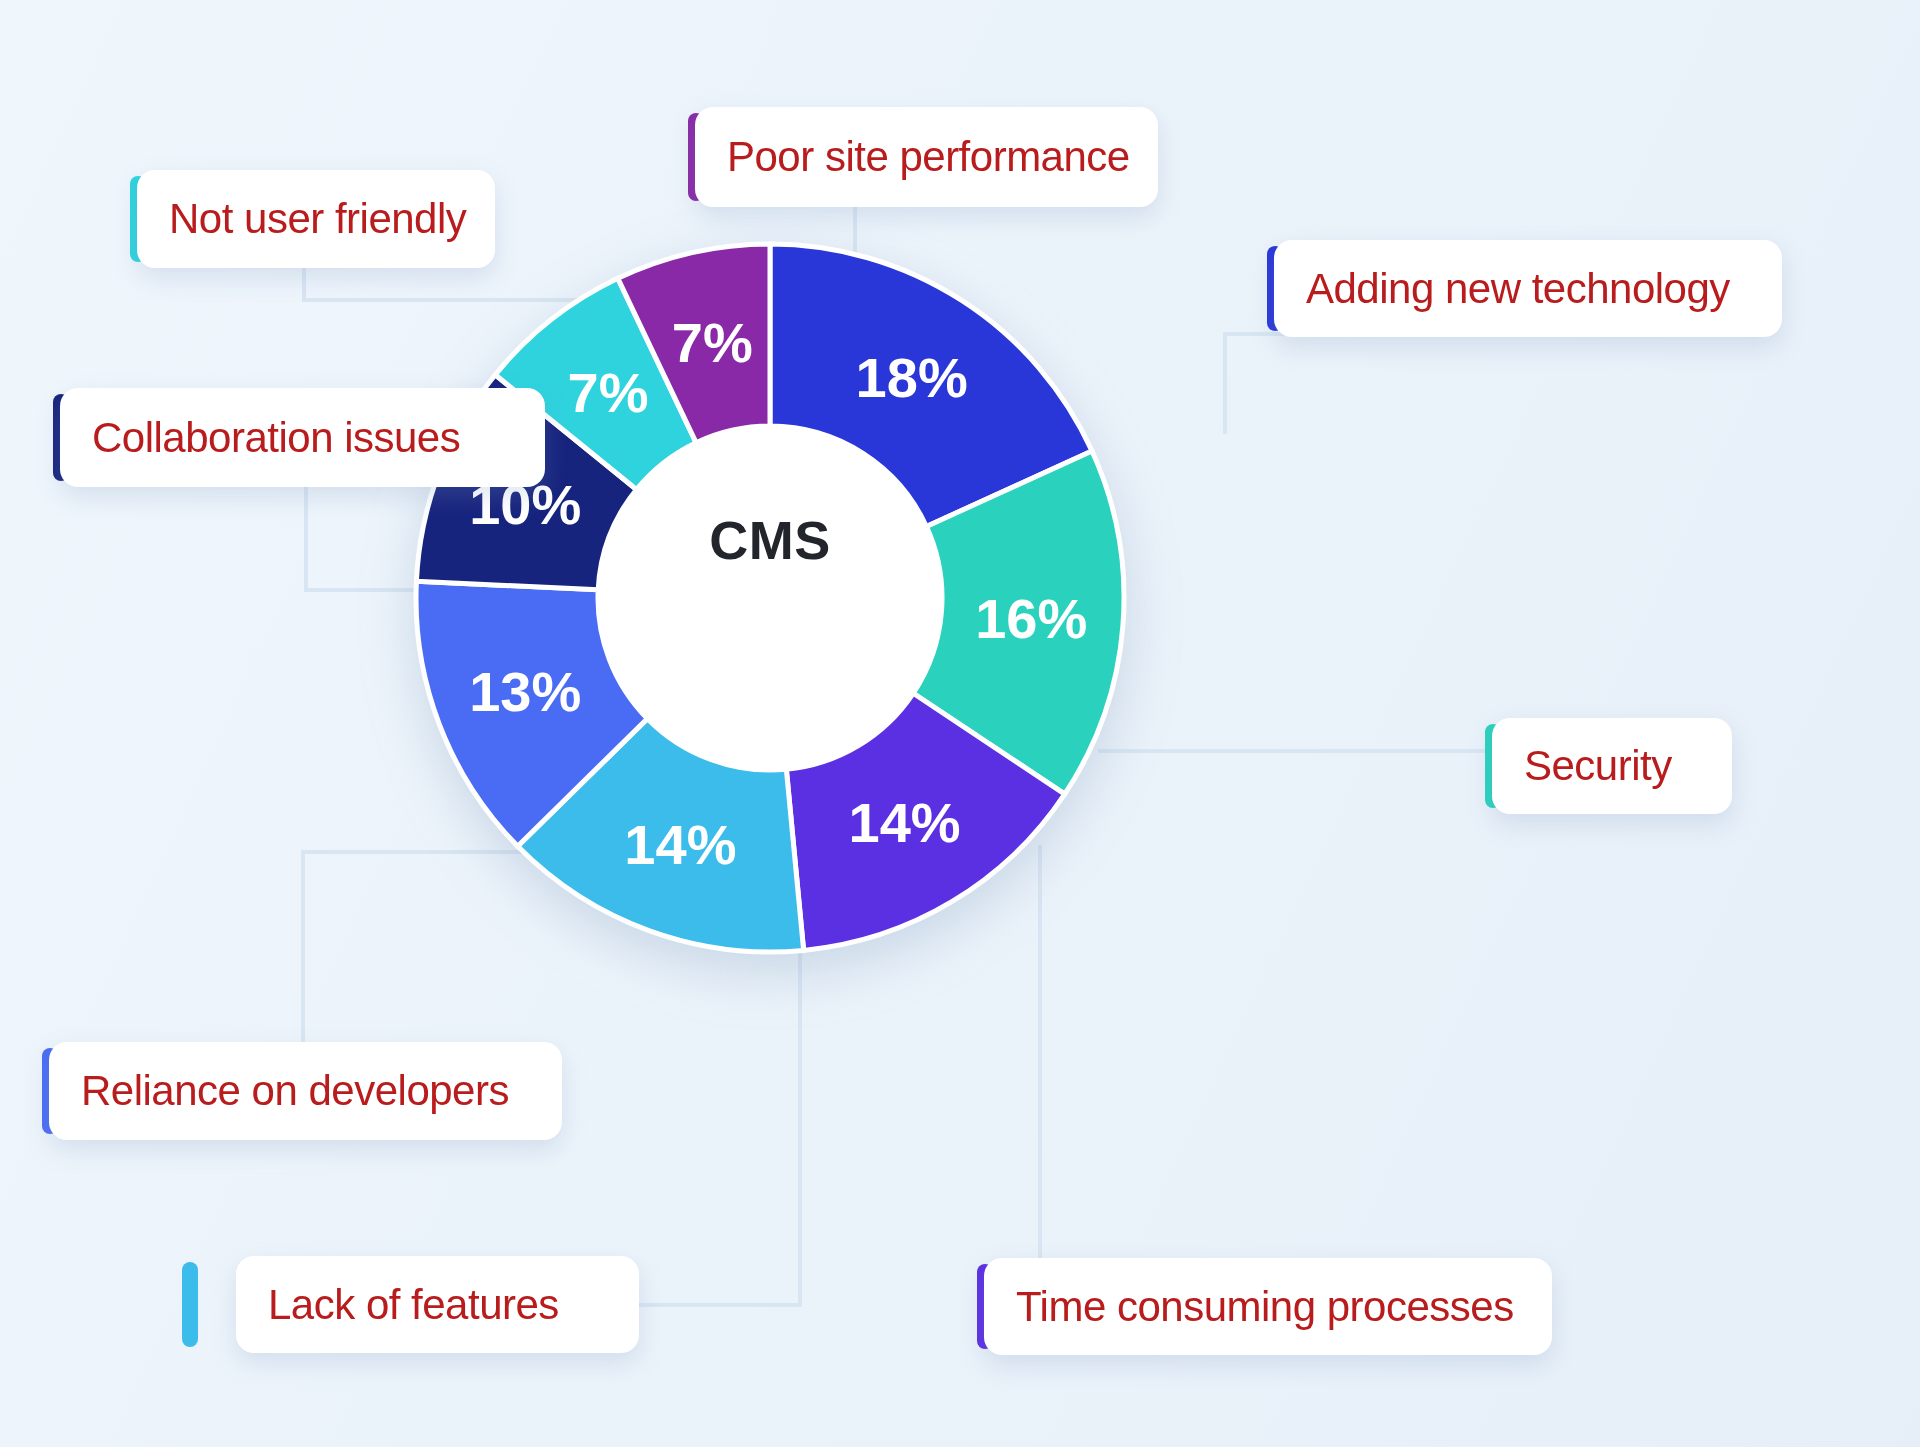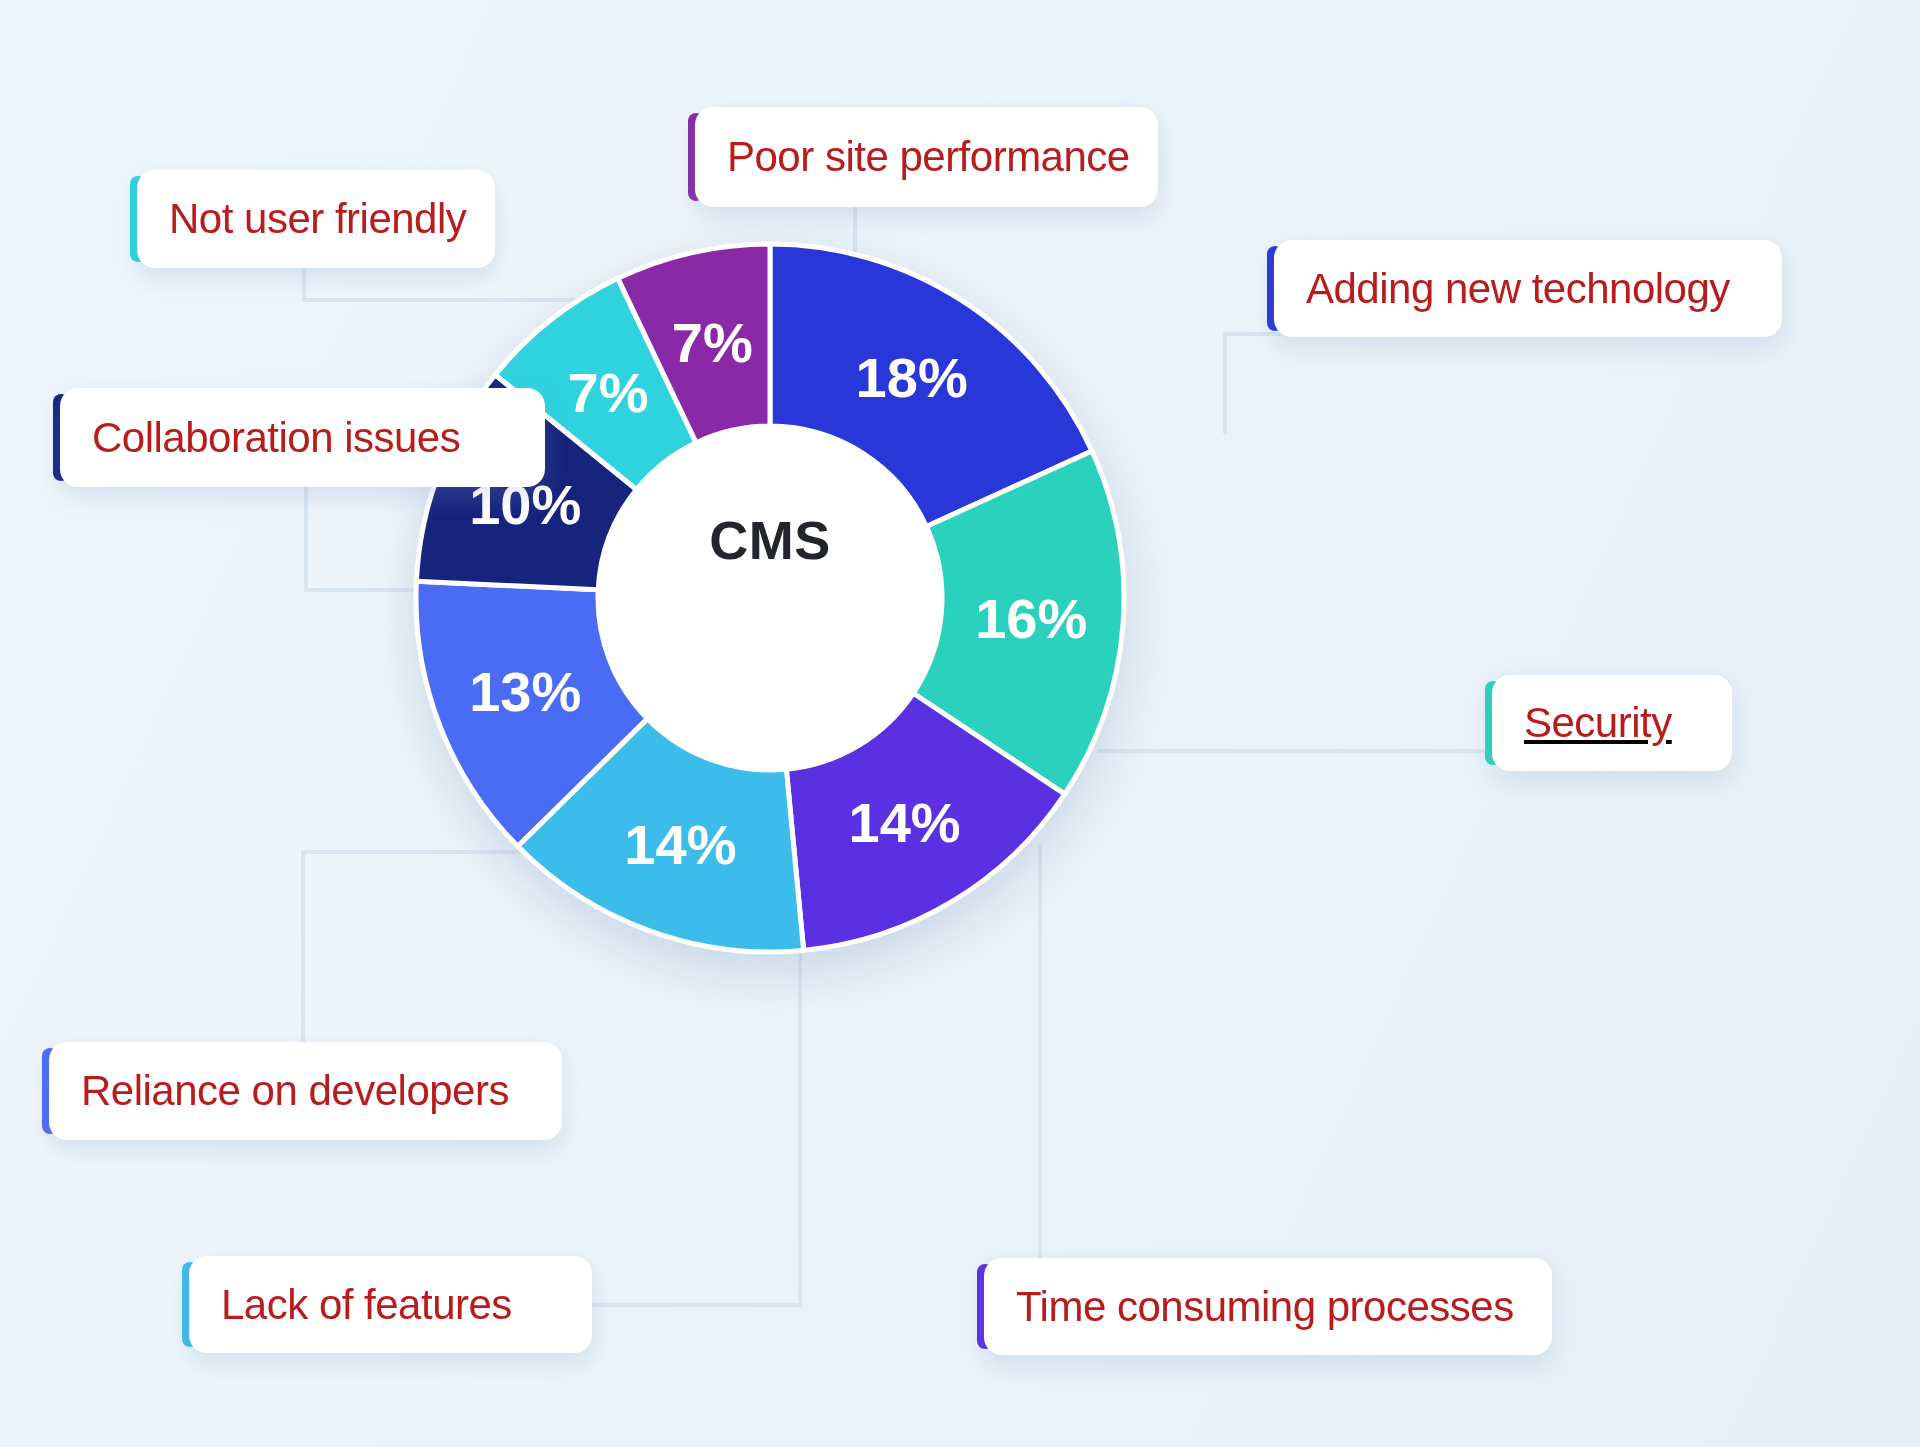--- a/index.html
+++ b/index.html
@@ -73,33 +73,33 @@
       <text x="608.0423456102016" y="392.0540891773896" text-anchor="middle" dominant-baseline="central" fill="#FFFFFF" class="pct-label">7%</text>
       <text x="712.2786404099263" y="342.43739583602337" text-anchor="middle" dominant-baseline="central" fill="#FFFFFF" class="pct-label">7%</text>
     </svg>
   <div id="cards">
       <div class="card-wrap" style="left: 1267px; top: 240px; width: 515px; height: 97px;">
         <div class="card-accent" style="background: rgb(41, 54, 216);"></div>
         <div class="label-card">
           <span>Adding new technology</span>
         </div>
       </div>
-      <div class="card-wrap" style="left: 1485px; top: 675px; width: 247px; height: 96px; text-decoration: underline;">
+      <div class="card-wrap" style="left: 1485px; top: 718px; width: 247px; height: 96px;">
         <div class="card-accent" style="background: rgb(42, 210, 189);"></div>
         <div class="label-card">
           <span>Security</span>
         </div>
       </div>
       <div class="card-wrap" style="left: 977px; top: 1258px; width: 575px; height: 97px;">
         <div class="card-accent" style="background: rgb(91, 47, 226);"></div>
         <div class="label-card">
           <span>Time consuming processes</span>
         </div>
       </div>
-      <div class="card-wrap" style="left: 182px; top: 1256px; width: 410px; height: 97px;">
+      <div class="card-wrap" style="left: 182px; top: 1256px; width: 410px; height: 97px; padding-left: 47px;">
         <div class="card-accent" style="background: rgb(59, 188, 235);"></div>
         <div class="label-card">
           <span>Lack of features</span>
         </div>
       </div>
       <div class="card-wrap" style="left: 42px; top: 1042px; width: 520px; height: 98px;">
         <div class="card-accent" style="background: rgb(74, 108, 244);"></div>
         <div class="label-card">
           <span>Reliance on developers</span>
         </div>

